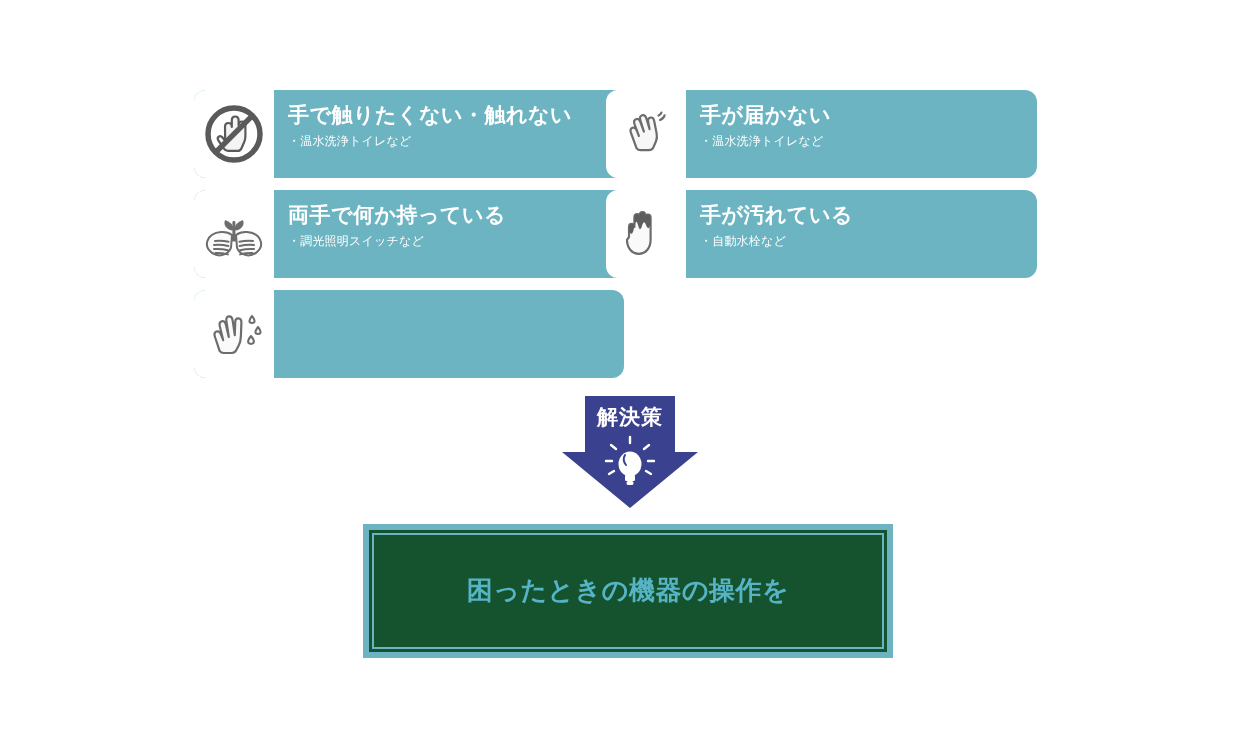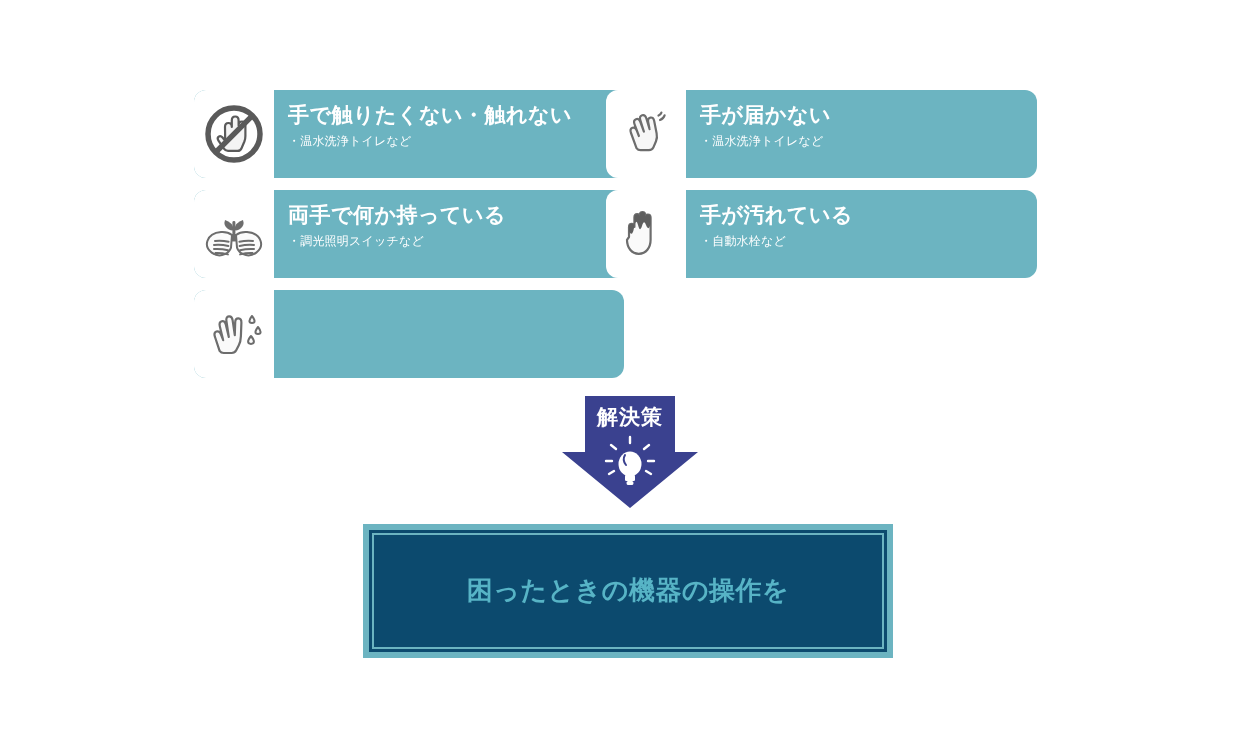--- a/index.html
+++ b/index.html
@@ -100,21 +100,21 @@
 
   
   #solution {
     position: absolute;
     left: 363px;
     top: 524px;
     width: 530px;
     height: 134px;
     box-sizing: border-box;
     border: 6px solid #6cb4c1;
-    background: #0c4a6e;
+    background: #14532d;
     padding: 3px;
   }
   #solution-inner {
     width: 100%;
     height: 100%;
     box-sizing: border-box;
     border: 2px solid #6cb4c1;
     display: flex;
     flex-direction: column;
     align-items: center;

